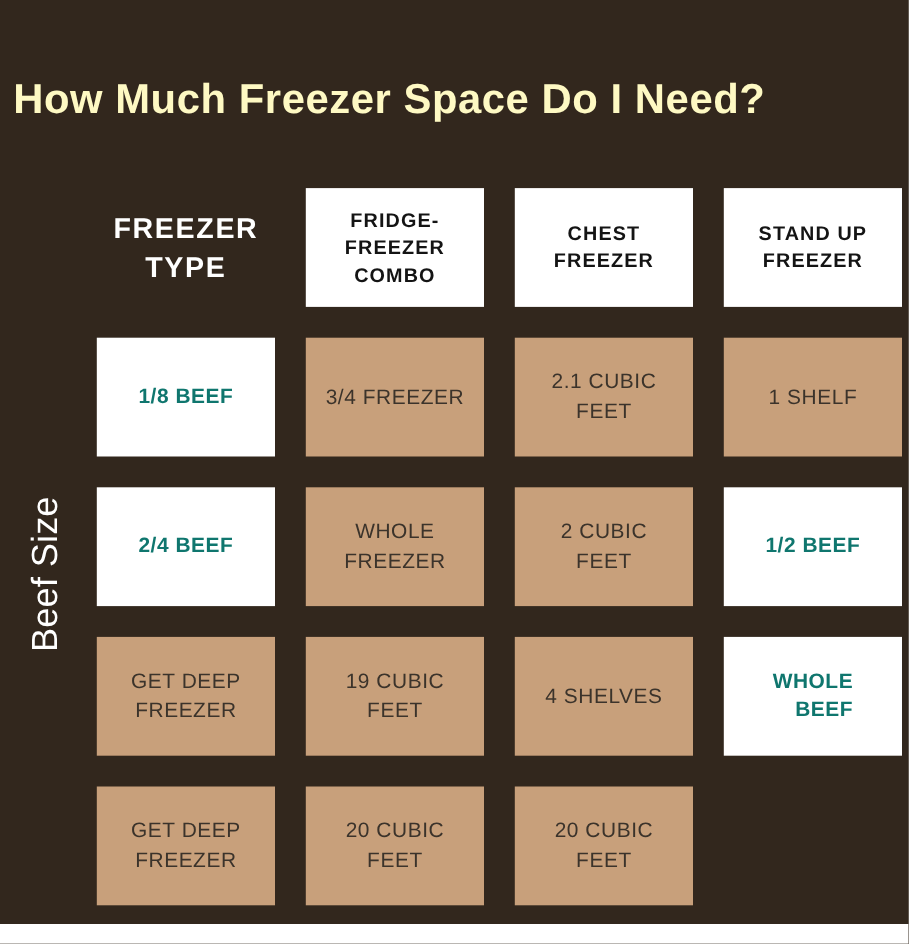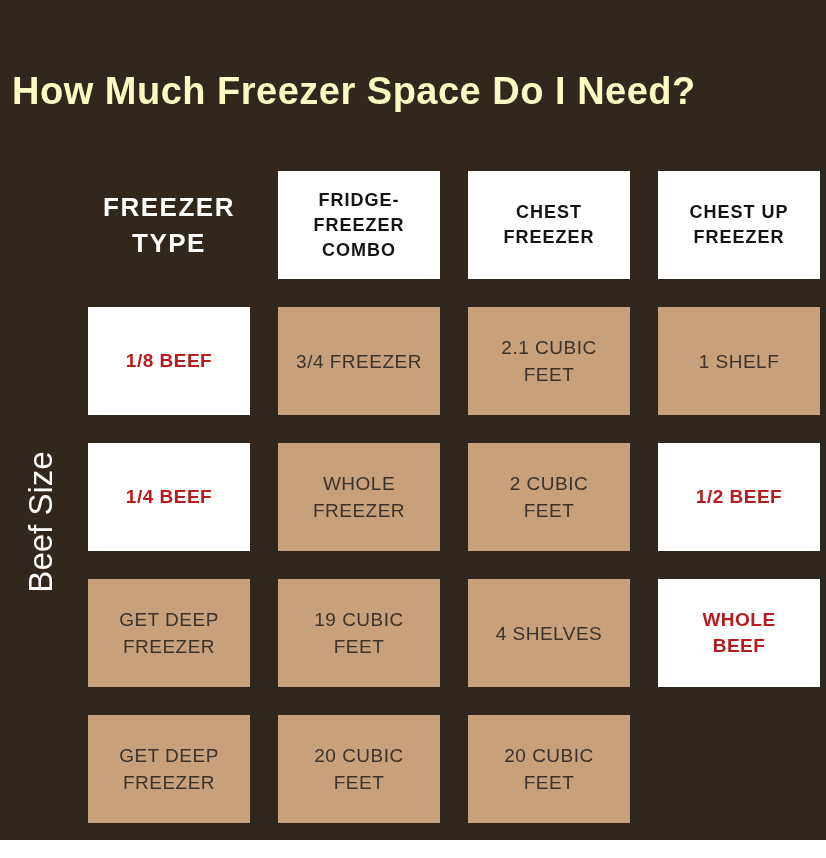--- a/index.html
+++ b/index.html
@@ -70,25 +70,26 @@
   .cell.head {
     background: #ffffff;
     color: #141414;
     font-size: 18px;
     font-weight: 700;
     letter-spacing: 1px;
     line-height: 25px;
   }
   .cell.rowlabel {
     background: #ffffff;
-    color: #b91c1c;
+    color: #0f766e;
     font-size: 19px;
     font-weight: 700;
     letter-spacing: 0.5px;
     line-height: 26px;
+    text-align: right;
   }
   .cell.data {
     background: #c8a07b;
     color: #3b332b;
     font-size: 19px;
     font-weight: 400;
     letter-spacing: 0.5px;
     line-height: 27px;
   }
 </style>
@@ -103,30 +104,30 @@
 
   <div class="grid">
 
     <div class="cell corner">FREEZER
 TYPE</div>
     <div class="cell head">FRIDGE-
 FREEZER
 COMBO</div>
     <div class="cell head">CHEST
 FREEZER</div>
-    <div class="cell head">CHEST UP
+    <div class="cell head">STAND UP
 FREEZER</div>
 
     <div class="cell rowlabel">1/8 BEEF</div>
     <div class="cell data">3/4 FREEZER</div>
     <div class="cell data">2.1 CUBIC
 FEET</div>
     <div class="cell data">1 SHELF</div>
 
-    <div class="cell rowlabel">1/4 BEEF</div>
+    <div class="cell rowlabel">2/4 BEEF</div>
     <div class="cell data">WHOLE
 FREEZER</div>
     <div class="cell data">2 CUBIC
 FEET</div>
 
     <div class="cell rowlabel">1/2 BEEF</div>
     <div class="cell data">GET DEEP
 FREEZER</div>
     <div class="cell data">19 CUBIC
 FEET</div>

